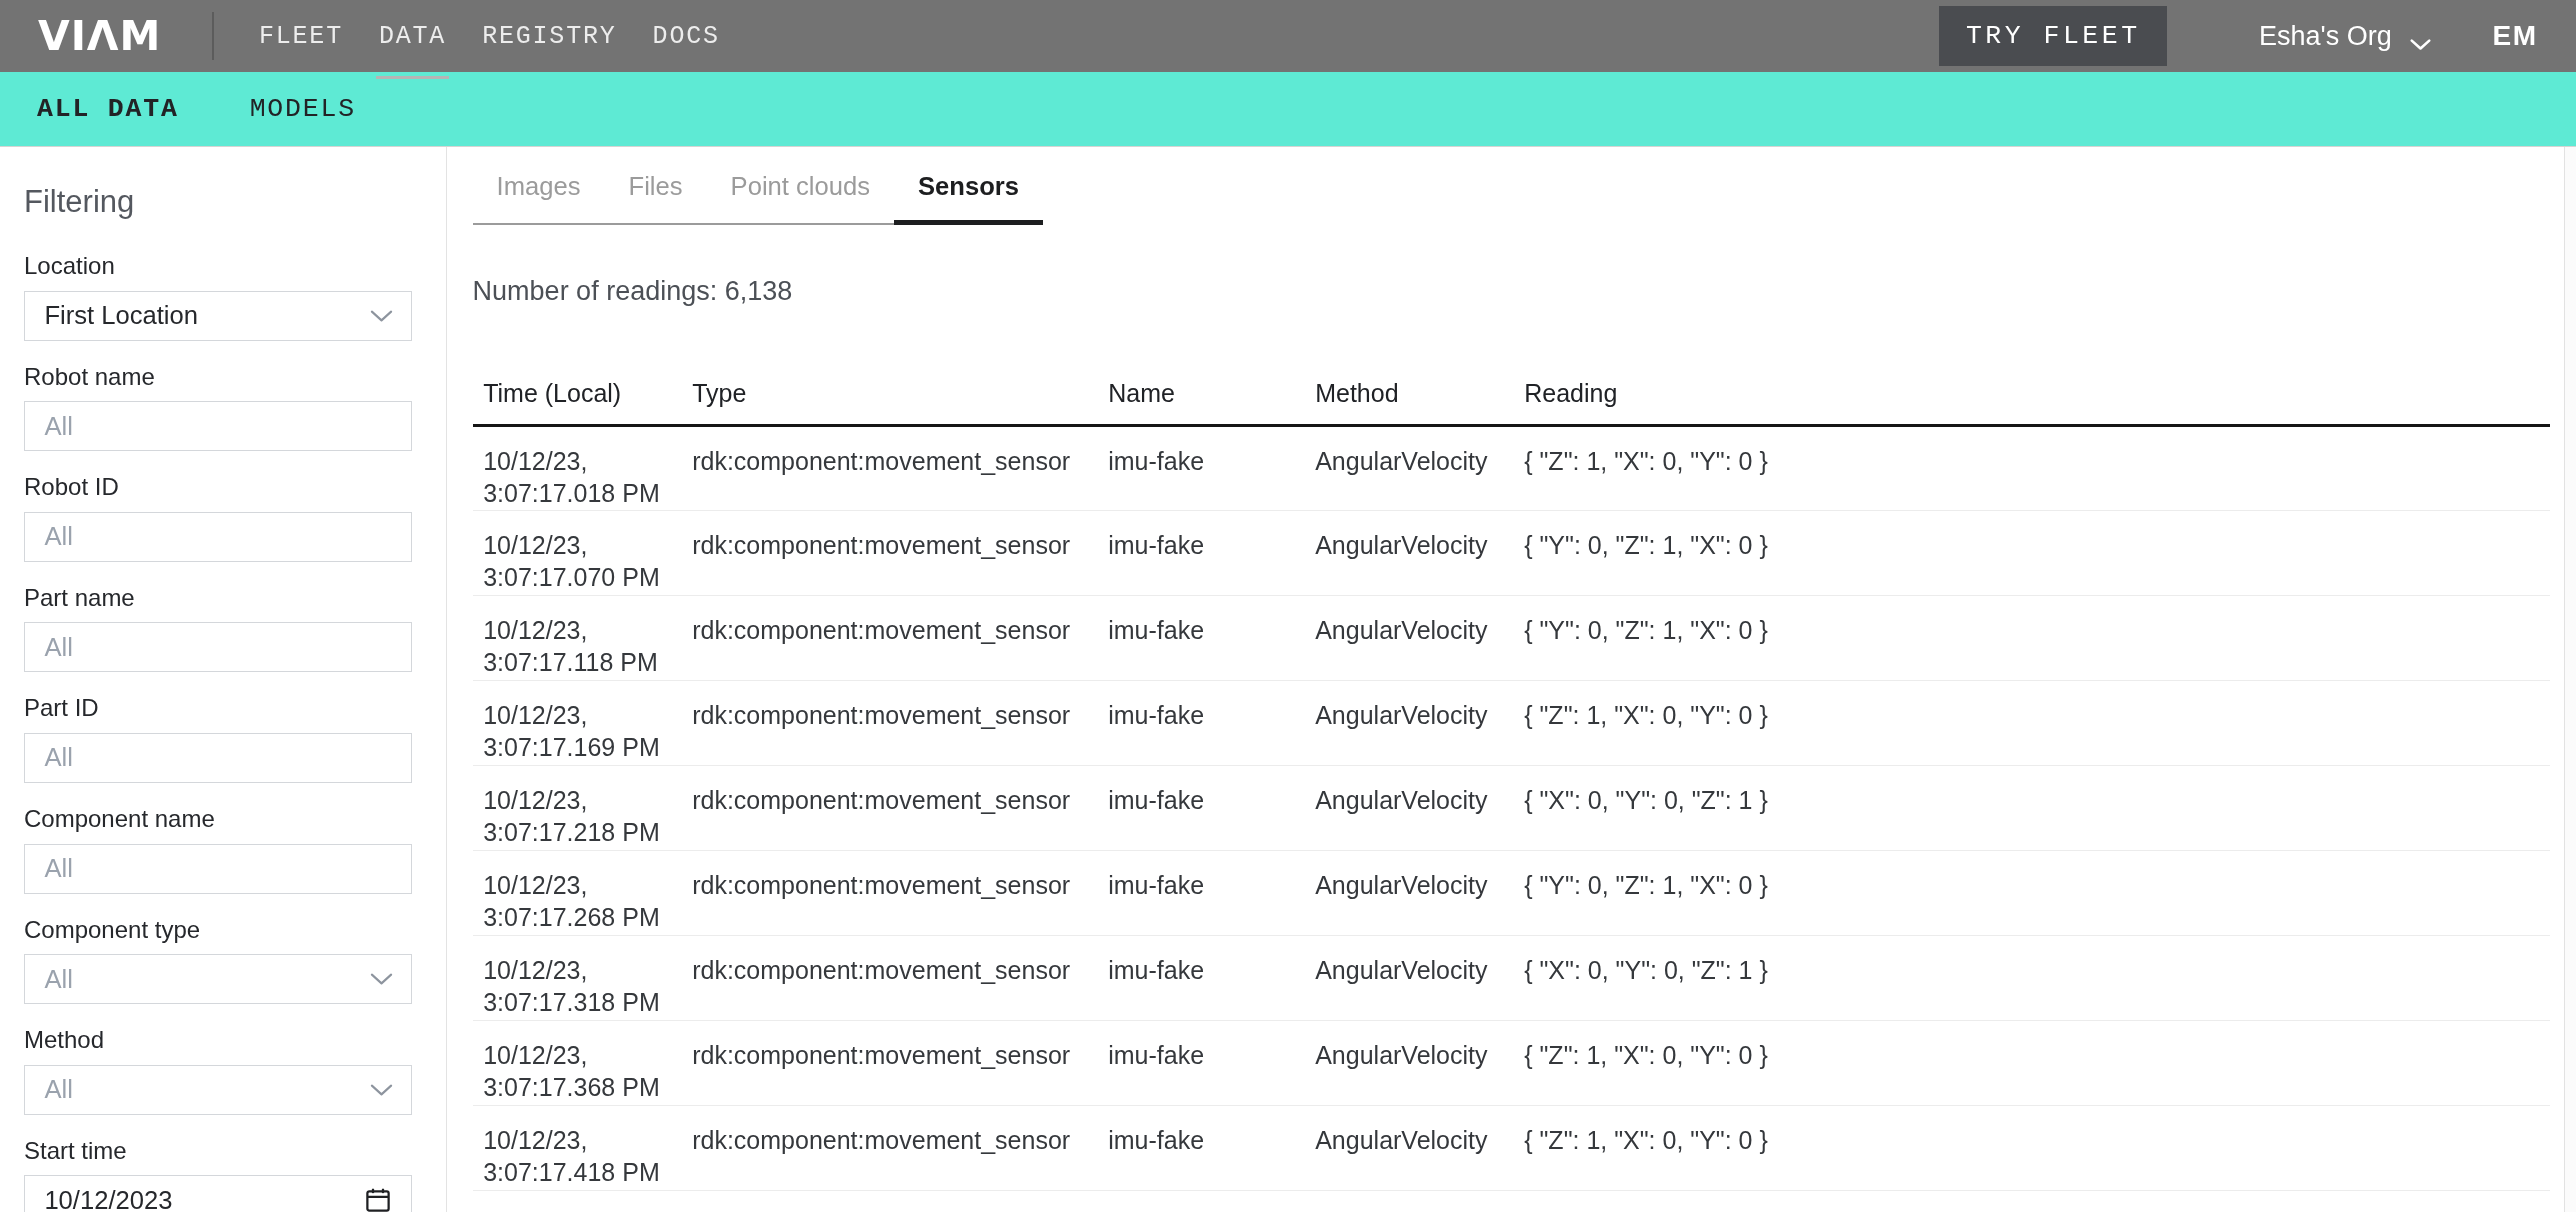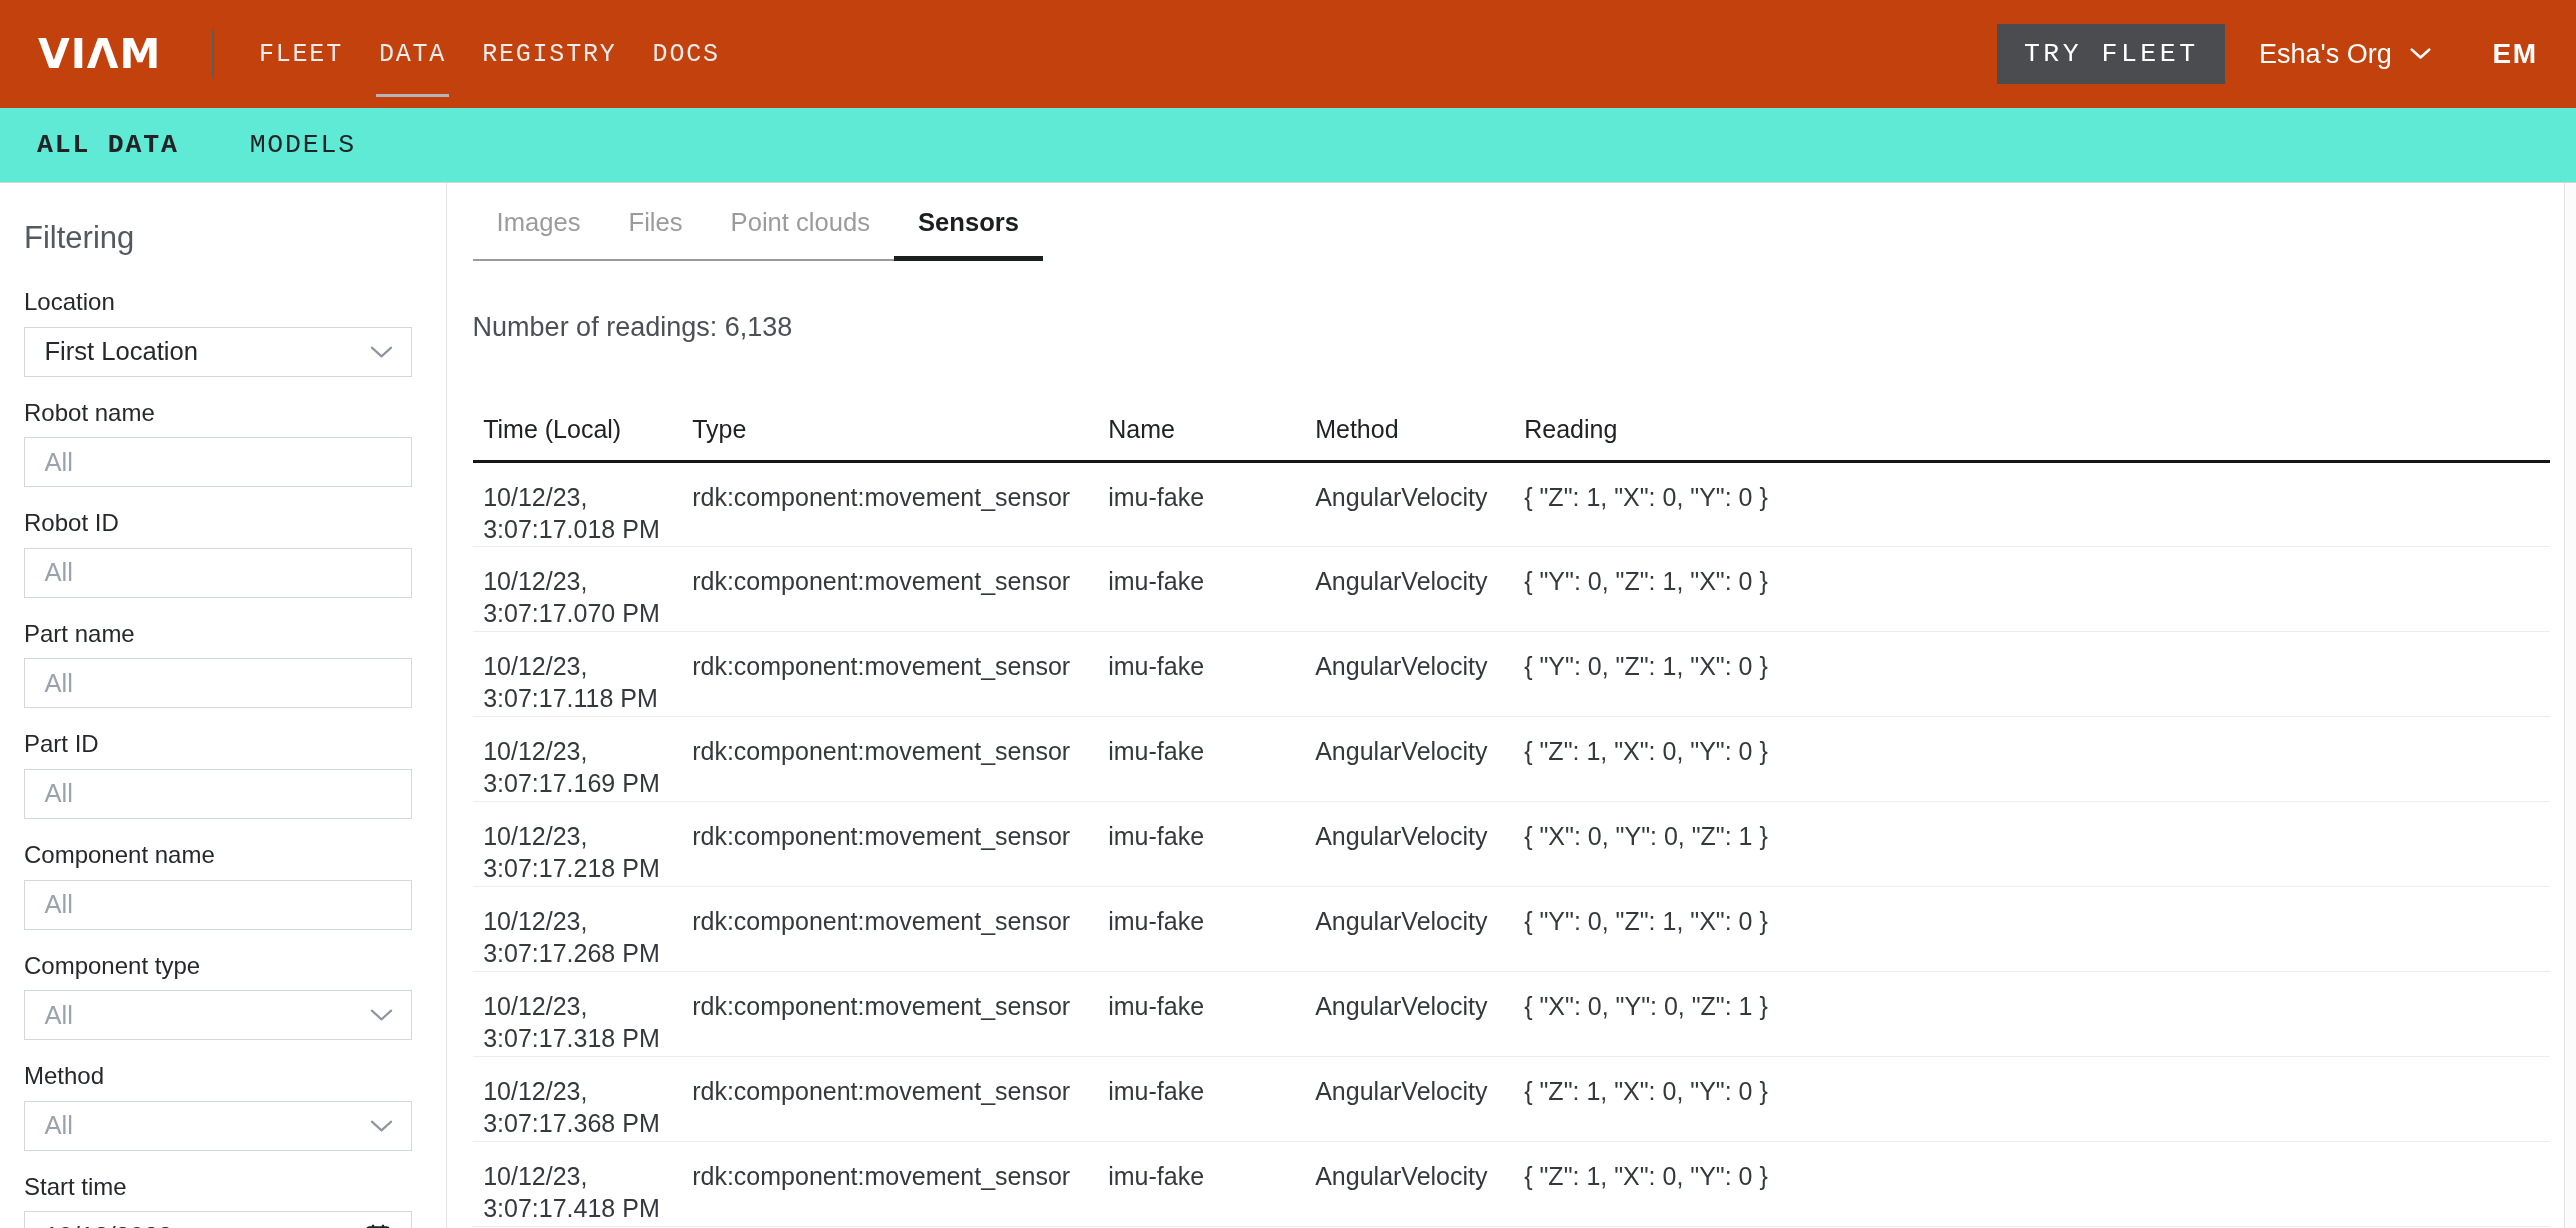--- a/index.html
+++ b/index.html
@@ -1,33 +1,33 @@
 <!DOCTYPE html>
 <html style="font-size:14px"><head>
 <meta charset="utf-8">
 <style>
   * { margin:0; padding:0; box-sizing:border-box; }
   html,body { width:2576px; height:1228px; overflow:hidden; background:#fff;
     font-family:"Liberation Sans", sans-serif; }
 
   
-  .topnav { height:108px; background:#c2410c; display:flex; align-items:center; }
+  .topnav { height:72px; background:#737373; display:flex; align-items:center; }
   .logo { margin-left:38px; font-family:"DejaVu Sans", sans-serif; font-weight:bold;
     font-size:41px; color:#fff; letter-spacing:0.9px; cursor:pointer; }
   .nav-divider { width:1.8px; height:48px; background:#5c5c5c; margin-left:51px; }
   .topnav-links { display:flex; gap:36px; margin-left:45px; }
   .topnav-link { font-family:"Liberation Mono", monospace; font-size:25px;
     letter-spacing:1.8px; color:#ededed; text-decoration:none; position:relative;
     padding:8.8px 0; cursor:pointer; }
   .topnav-link.active::after { content:""; position:absolute; left:-2.6px; right:-2.6px;
     bottom:-19.4px; height:2.6px; background:#b5b5b5; }
   .topnav-right { margin-left:auto; display:flex; align-items:center; }
   .try-btn { font-family:"Liberation Mono", monospace; font-size:26.5px; letter-spacing:3.5px;
     color:#fff; background:#4a4c50; border:none; height:60px; padding:0 26.5px; cursor:pointer; }
-  .org { margin-left:34px; display:flex; align-items:center; gap:17.6px; cursor:pointer; }
+  .org { margin-left:92px; display:flex; align-items:flex-end; gap:17.6px; cursor:pointer; }
   .org-name { font-size:27px; color:#fff; }
   .user-initials { margin-left:60px; margin-right:38px; font-size:28px; font-weight:bold;
     color:#fff; letter-spacing:1.8px; cursor:pointer; }
 
   
   .subnav { height:75px; background:#5eead4; border-bottom:0.9px solid #d6d5d3;
     display:flex; align-items:center; }
   .subnav-tab { font-family:"Liberation Mono", monospace; font-size:26.5px; letter-spacing:1.8px;
     color:#222326; margin-left:71px; cursor:pointer; }
   .subnav-tab:first-child { margin-left:37px; }

